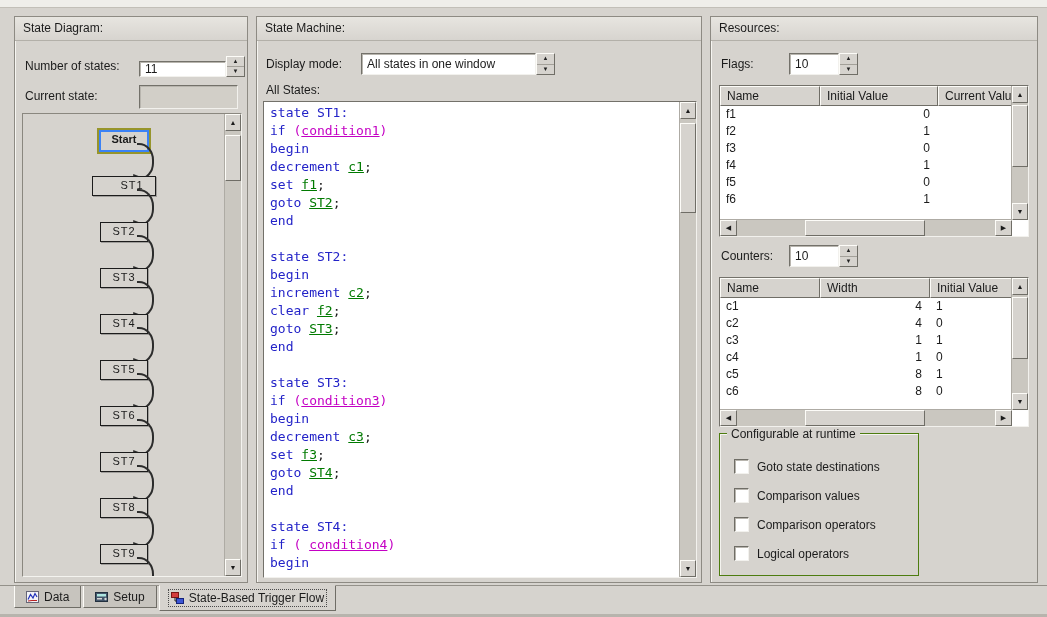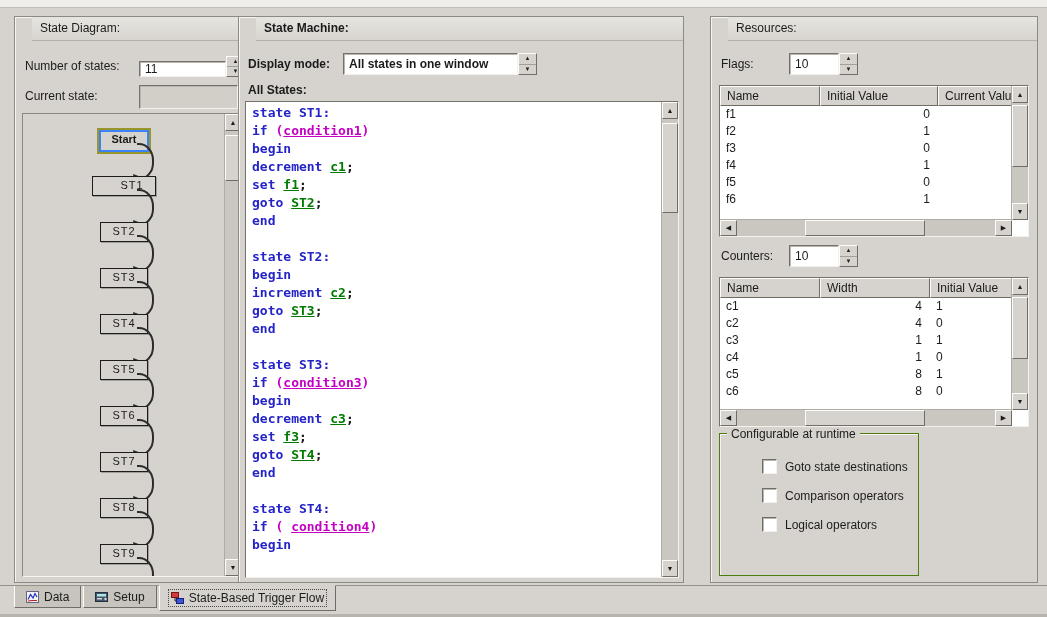--- a/index.html
+++ b/index.html
@@ -3,23 +3,23 @@
 <meta charset="utf-8">
 <style>
   html,body{margin:0;padding:0;}
   body{width:1047px;height:617px;position:relative;overflow:hidden;background:#d6d3ce;
        font-family:"Liberation Sans",sans-serif;font-size:12px;color:#1b1b1b;}
   .topstrip{position:absolute;left:0;top:0;width:100%;height:7px;background:#efeeea;border-bottom:1px solid #c2bfb8;}
   .bottomedge{position:absolute;left:0;bottom:0;width:100%;height:3px;background:#b7b4ad;}
 
   .panel{position:absolute;background:#d6d3ce;border:1px solid #8d8a83;box-shadow:inset 1px 1px 0 #f6f5f1;}
   .panel-header{height:23px;line-height:23px;padding-left:8px;background:linear-gradient(#e7e5e0,#d7d4cf);
-                border-bottom:1px solid #b3b0a9;white-space:nowrap;overflow:hidden;margin-left:17px;}
+                border-bottom:1px solid #b3b0a9;white-space:nowrap;overflow:hidden;}
   .left{left:14px;top:16px;width:232px;height:565px;}
-  .middle{left:238px;top:16px;width:444px;height:565px;font-weight:bold;}
+  .middle{left:256px;top:16px;width:444px;height:565px;}
   .right{left:710px;top:16px;width:326px;height:565px;}
 
   .row{position:absolute;display:flex;align-items:center;height:22px;}
   .lbl{white-space:nowrap;}
   .sunken{background:#fff;border:1px solid;border-color:#73716a #f2f1ed #f2f1ed #73716a;box-shadow:inset 1px 1px 0 #b8b5ae;}
   .spinctl{position:absolute;display:flex;height:22px;}
   .spinval{display:flex;align-items:center;padding-left:5px;overflow:hidden;white-space:nowrap;}
   .spinbtn{width:17px;display:flex;flex-direction:column;background:#d6d3ce;
            border:1px solid;border-color:#fdfcf8 #706e67 #706e67 #fdfcf8;}
   .spinbtn i{flex:1;font-style:normal;font-size:6px;line-height:9px;text-align:center;color:#222;cursor:default;}
@@ -72,21 +72,21 @@
       padding:2px 0 0 6px;overflow:hidden;white-space:nowrap;box-sizing:border-box;}
   .tbody{position:absolute;left:0;top:20px;right:16px;bottom:16px;overflow:hidden;}
   .trow{display:flex;height:17px;line-height:17px;}
   .td{flex:none;padding-left:6px;overflow:hidden;white-space:nowrap;box-sizing:border-box;}
   .td.r{text-align:right;padding-left:0;padding-right:8px;}
 
   
   .groupbox{position:absolute;left:8px;top:416px;width:198px;height:141px;
             border:1px solid #4d7c0f;box-shadow:inset 1px 1px 0 #f4f3ef;}
   .groupbox-title{position:absolute;top:-7px;left:7px;background:#d6d3ce;padding:0 4px;white-space:nowrap;}
-  .cb-col{position:absolute;left:0;top:18px;right:0;margin-left:28px;}
+  .cb-col{position:absolute;left:0;top:18px;right:0;}
   .cb-row{display:flex;align-items:center;height:29px;padding-left:14px;cursor:default;}
   .cb-box{width:13px;height:13px;background:#fff;border:1px solid;border-color:#6f6d66 #f2f1ed #f2f1ed #6f6d66;
           box-shadow:inset 1px 1px 0 #b8b5ae;margin-right:8px;flex:none;}
   .cb-label{white-space:nowrap;}
 
   
   .tabstrip{position:absolute;left:0;top:585px;width:100%;height:27px;border-top:1px solid #94918a;
             display:flex;align-items:flex-start;padding-left:14px;box-sizing:border-box;background:#d6d3ce;}
   .tab{display:flex;align-items:center;padding:0 9px;background:#c7c4be;height:21px;margin-right:2px;
        border:1px solid;border-color:#e8e6e1 #6f6d66 #6f6d66 #fdfcf8;border-top:none;cursor:default;}
@@ -176,20 +176,21 @@
         <div class="code-line"><span class="tok-k">if </span><span class="tok-m">(</span><span class="tok-mu">condition1</span><span class="tok-m">)</span></div>
         <div class="code-line"><span class="tok-k">begin</span></div>
         <div class="code-line"><span class="tok-k">decrement </span><span class="tok-gu">c1</span><span class="tok-p">;</span></div>
         <div class="code-line"><span class="tok-k">set </span><span class="tok-gu">f1</span><span class="tok-p">;</span></div>
         <div class="code-line"><span class="tok-k">goto </span><span class="tok-gu">ST2</span><span class="tok-p">;</span></div>
         <div class="code-line"><span class="tok-k">end</span></div>
         <div class="code-line">&nbsp;</div>
         <div class="code-line"><span class="tok-k">state ST2:</span></div>
         <div class="code-line"><span class="tok-k">begin</span></div>
         <div class="code-line"><span class="tok-k">increment </span><span class="tok-gu">c2</span><span class="tok-p">;</span></div>
+        <div class="code-line"><span class="tok-k">clear </span><span class="tok-gu">f2</span><span class="tok-p">;</span></div>
         <div class="code-line"><span class="tok-k">goto </span><span class="tok-gu">ST3</span><span class="tok-p">;</span></div>
         <div class="code-line"><span class="tok-k">end</span></div>
         <div class="code-line">&nbsp;</div>
         <div class="code-line"><span class="tok-k">state ST3:</span></div>
         <div class="code-line"><span class="tok-k">if </span><span class="tok-m">(</span><span class="tok-mu">condition3</span><span class="tok-m">)</span></div>
         <div class="code-line"><span class="tok-k">begin</span></div>
         <div class="code-line"><span class="tok-k">decrement </span><span class="tok-gu">c3</span><span class="tok-p">;</span></div>
         <div class="code-line"><span class="tok-k">set </span><span class="tok-gu">f3</span><span class="tok-p">;</span></div>
         <div class="code-line"><span class="tok-k">goto </span><span class="tok-gu">ST4</span><span class="tok-p">;</span></div>
         <div class="code-line"><span class="tok-k">end</span></div>
@@ -343,20 +344,24 @@
 
   <div class="groupbox">
     <span class="groupbox-title">Configurable at runtime</span>
     <div class="cb-col" id="runtime-checkboxes">
         <div class="cb-row">
           <div class="cb-box"></div>
           <span class="cb-label">Goto state destinations</span>
         </div>
         <div class="cb-row">
           <div class="cb-box"></div>
+          <span class="cb-label">Comparison values</span>
+        </div>
+        <div class="cb-row">
+          <div class="cb-box"></div>
           <span class="cb-label">Comparison operators</span>
         </div>
         <div class="cb-row">
           <div class="cb-box"></div>
           <span class="cb-label">Logical operators</span>
         </div>
       </div>
   </div>
 </section>
 

